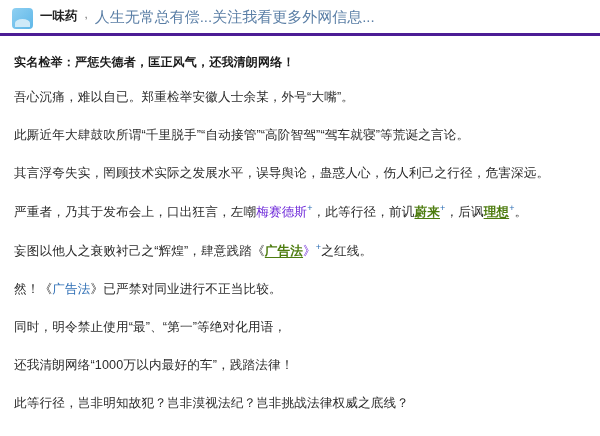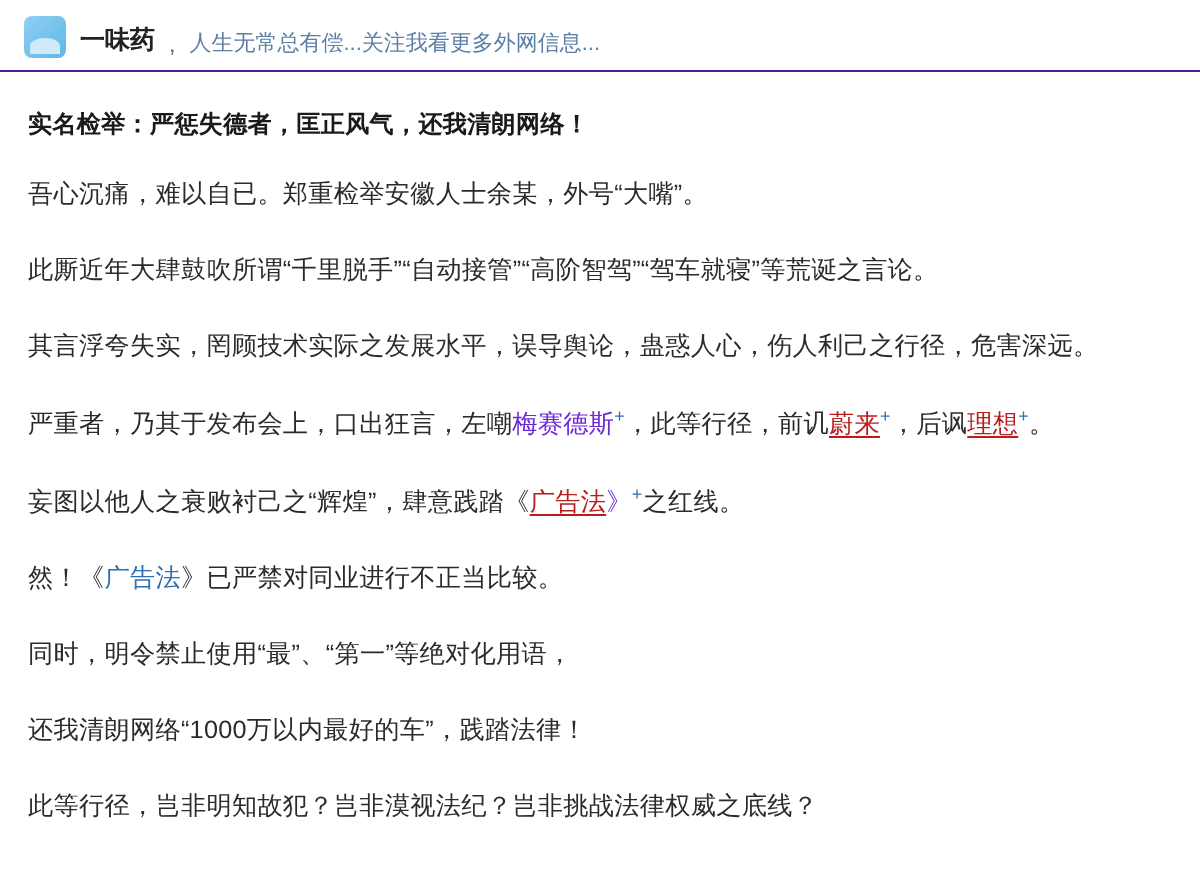--- a/index.html
+++ b/index.html
@@ -13,24 +13,24 @@
     position: relative;
     width: 600px;
     height: 436px;
     overflow: hidden;
     background: #ffffff;
   }
 
   
   .header {
     display: flex;
-    align-items: flex-end;
+    align-items: flex-start;
     gap: 7px;
     padding: 8px 10px 6px 12px;
-    border-bottom: 1px solid #4c1d95;
+    border-bottom: 3px solid #4c1d95;
     background: #fff;
     height: 36px;
   }
   .avatar {
     width: 21px; height: 21px;
     border-radius: 4px;
     background: linear-gradient(135deg, #8fd0f2 0%, #5fb7e8 100%);
     flex: 0 0 auto;
     position: relative;
     overflow: hidden;
@@ -48,21 +48,21 @@
     color: #222;
     font-weight: 700;
     white-space: nowrap;
   }
   .header-sep {
     font-size: 11.5px;
     color: #666;
     white-space: nowrap;
   }
   .header-promo {
-    font-size: 11px;
+    font-size: 15px;
     color: #5b7fa6;
     white-space: nowrap;
     overflow: hidden;
     text-overflow: ellipsis;
   }
 
   
   .article {
     padding: 12px 14px 0 14px;
   }
@@ -84,24 +84,25 @@
   }
   .kw {
     color: #6d28d9;
   }
   .kw-sup {
     color: #2f6fb5;
     font-size: 9px;
     vertical-align: super;
   }
   .kw-u {
-    color: #b91c1c;
+    color: #4d7c0f;
     text-decoration: underline;
     text-decoration-thickness: 1px;
     text-underline-offset: 2px;
+    font-weight: bold;
   }
   .quote-blue {
     color: #2f6fb5;
   }
 </style>
 </head>
 <body>
 
 <div id="page">
 

